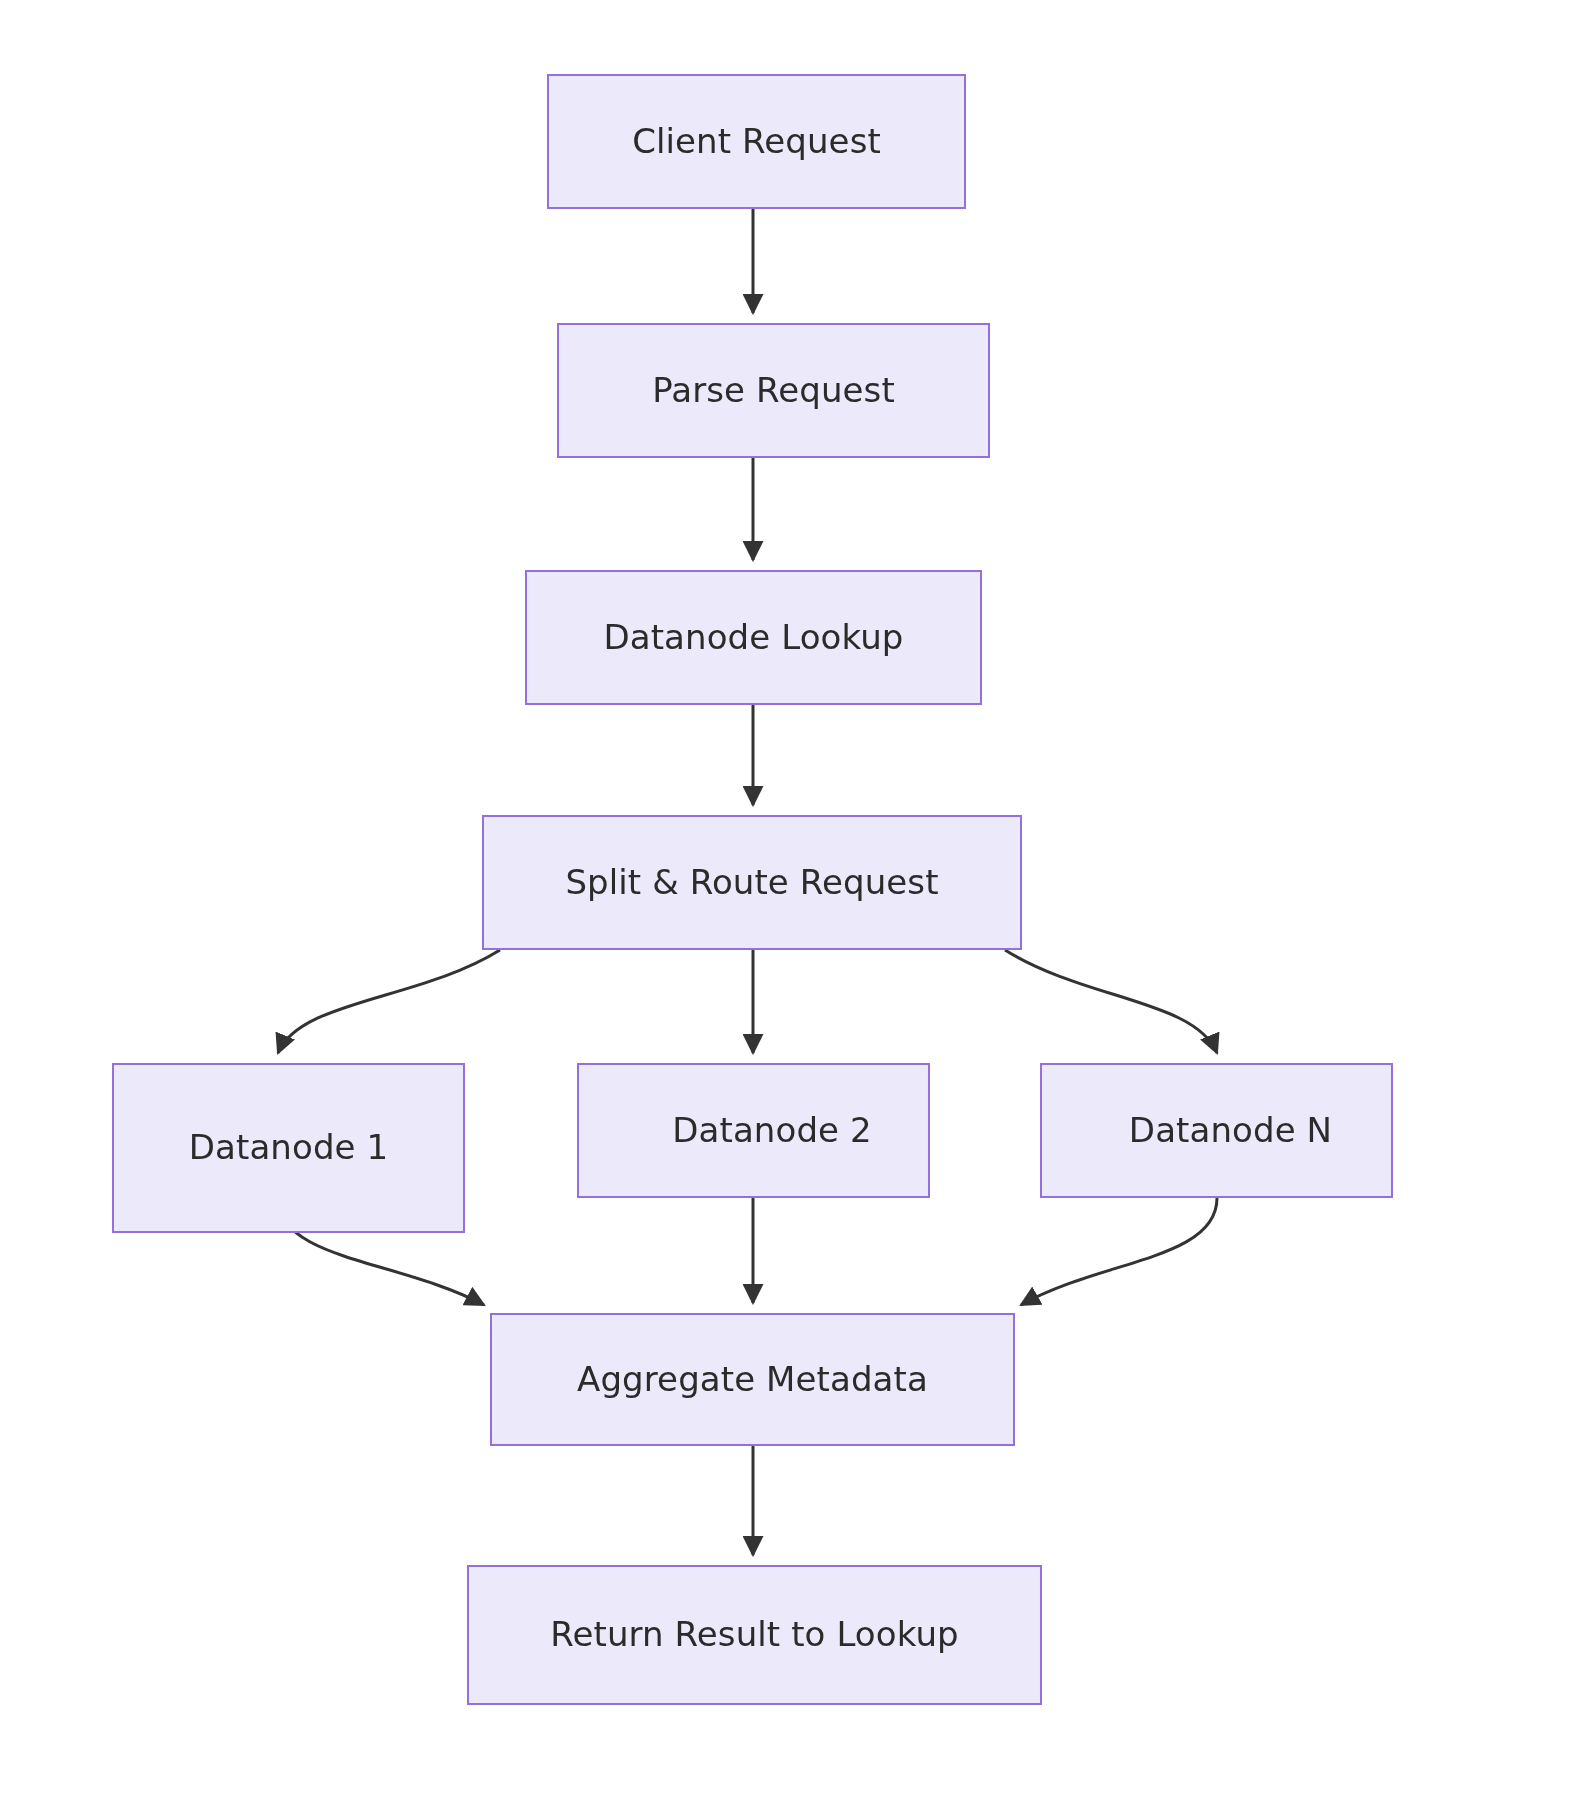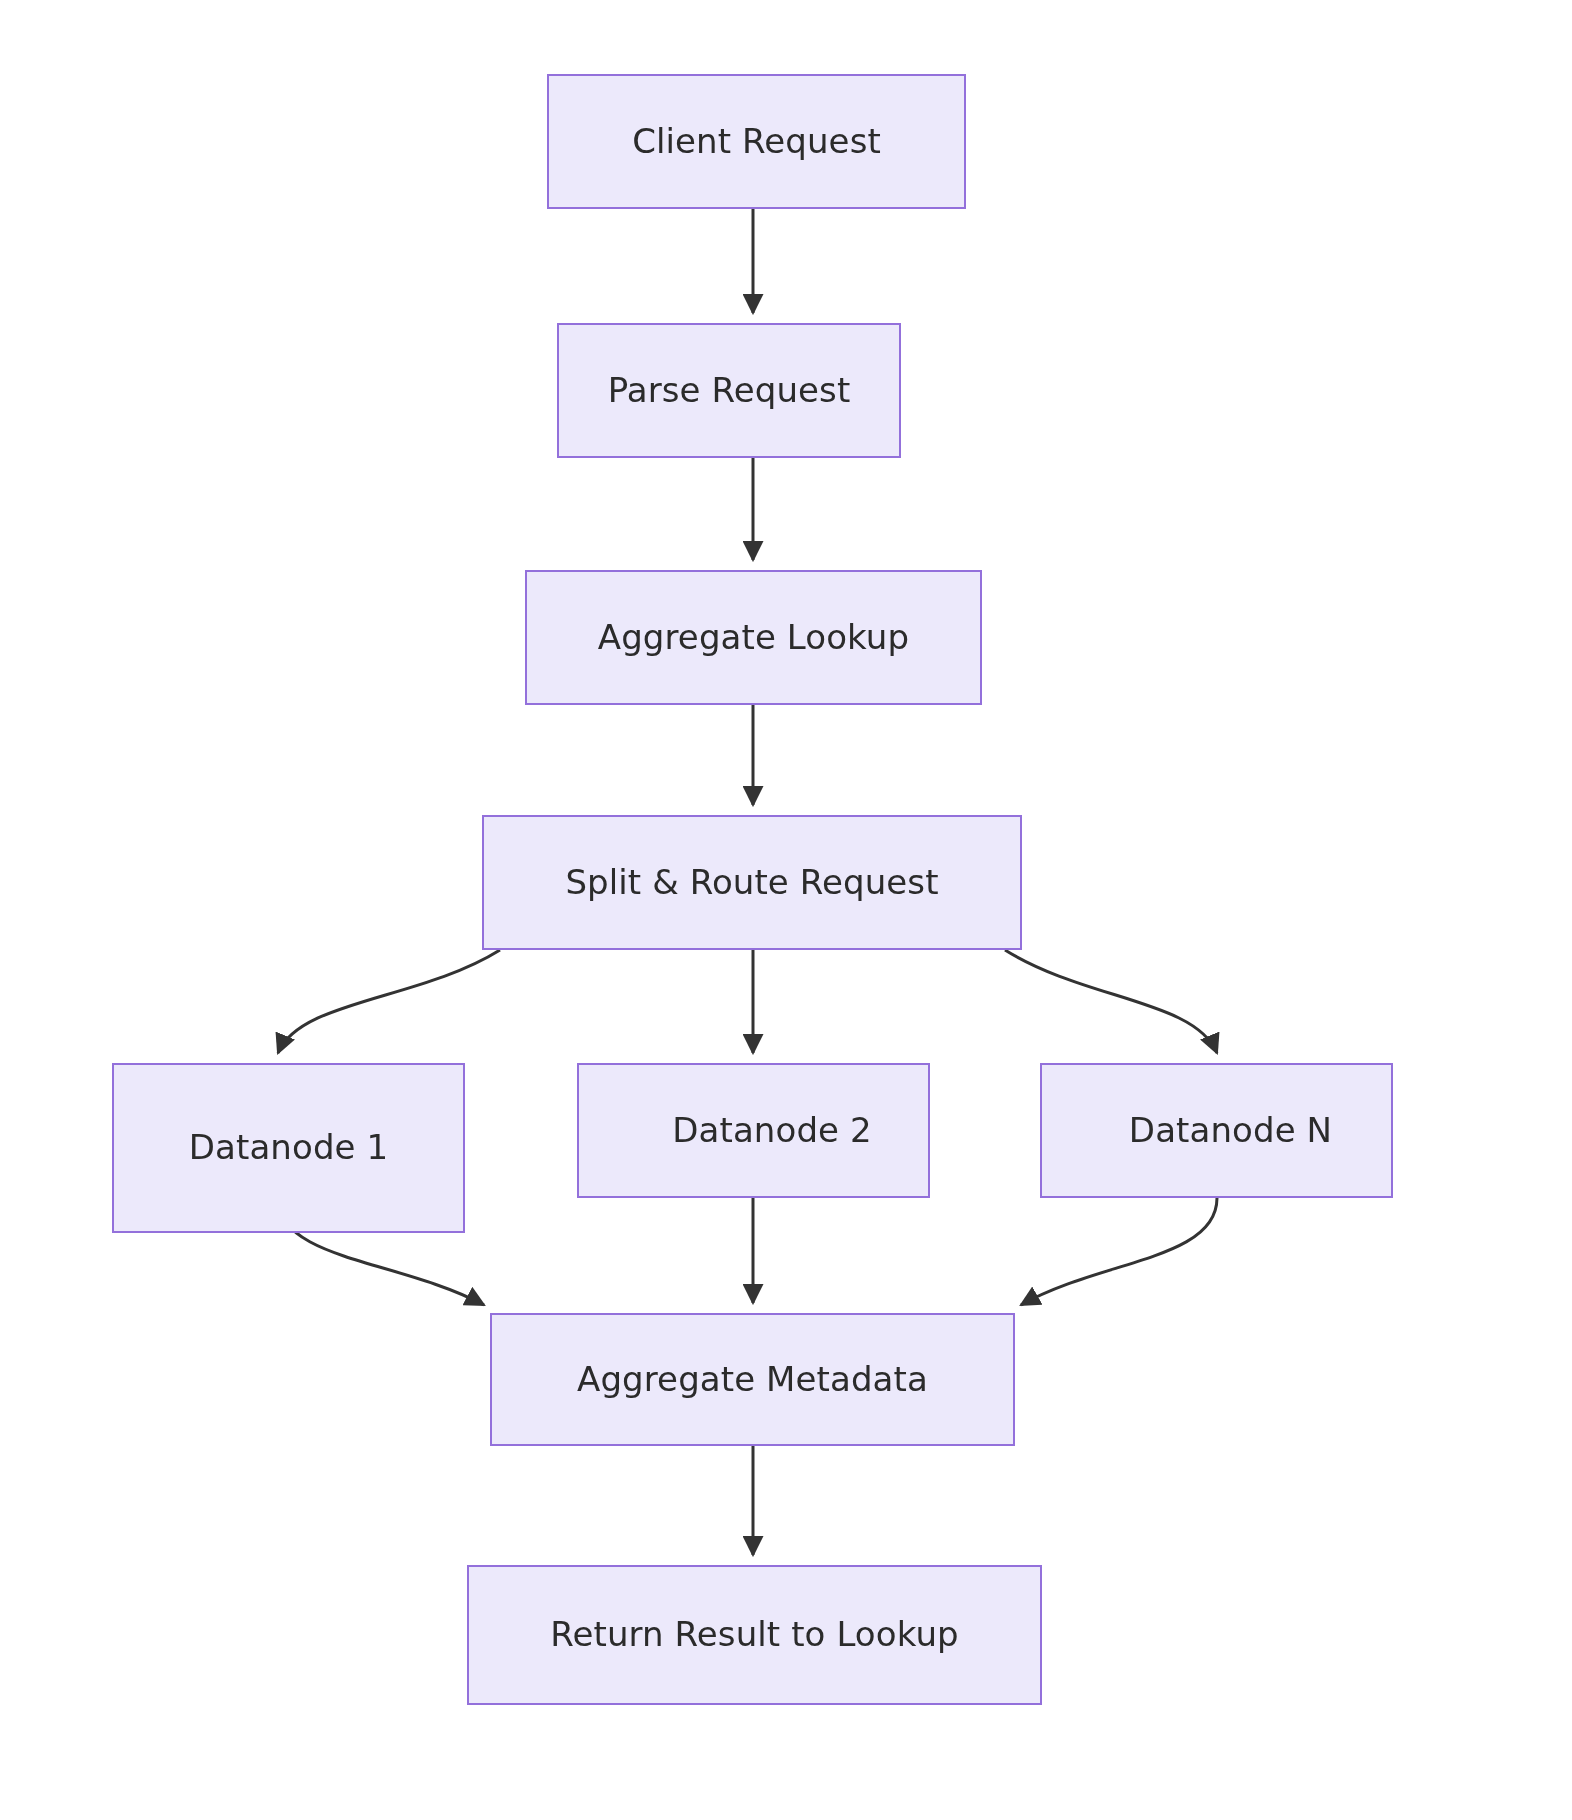--- a/index.html
+++ b/index.html
@@ -70,25 +70,25 @@
         <path d="M 753 1198 L 753 1303"></path>
         <path d="M 1217 1198 C 1217 1260 1100 1260 1021 1305"></path>
         <path d="M 753 1446 L 753 1555"></path>
       </g>
   </svg>
 
   <div id="node-group">
       <div class="node" style="left: 547px; top: 74px; width: 419px; height: 135px;">
         <span class="node-label">Client Request</span>
       </div>
-      <div class="node" style="left: 557px; top: 323px; width: 344px; height: 135px;">
+      <div class="node" style="left: 557px; top: 323px; width: 433px; height: 135px;">
         <span class="node-label">Parse Request</span>
       </div>
       <div class="node" style="left: 525px; top: 570px; width: 457px; height: 135px;">
-        <span class="node-label">Aggregate Lookup</span>
+        <span class="node-label">Datanode Lookup</span>
       </div>
       <div class="node" style="left: 482px; top: 815px; width: 540px; height: 135px;">
         <span class="node-label">Split &amp; Route Request</span>
       </div>
       <div class="node" style="left: 112px; top: 1063px; width: 353px; height: 170px;">
         <span class="node-label">Datanode 1</span>
       </div>
       <div class="node" style="left: 577px; top: 1063px; width: 353px; height: 135px; padding-left: 37px;">
         <span class="node-label">Datanode 2</span>
       </div>

